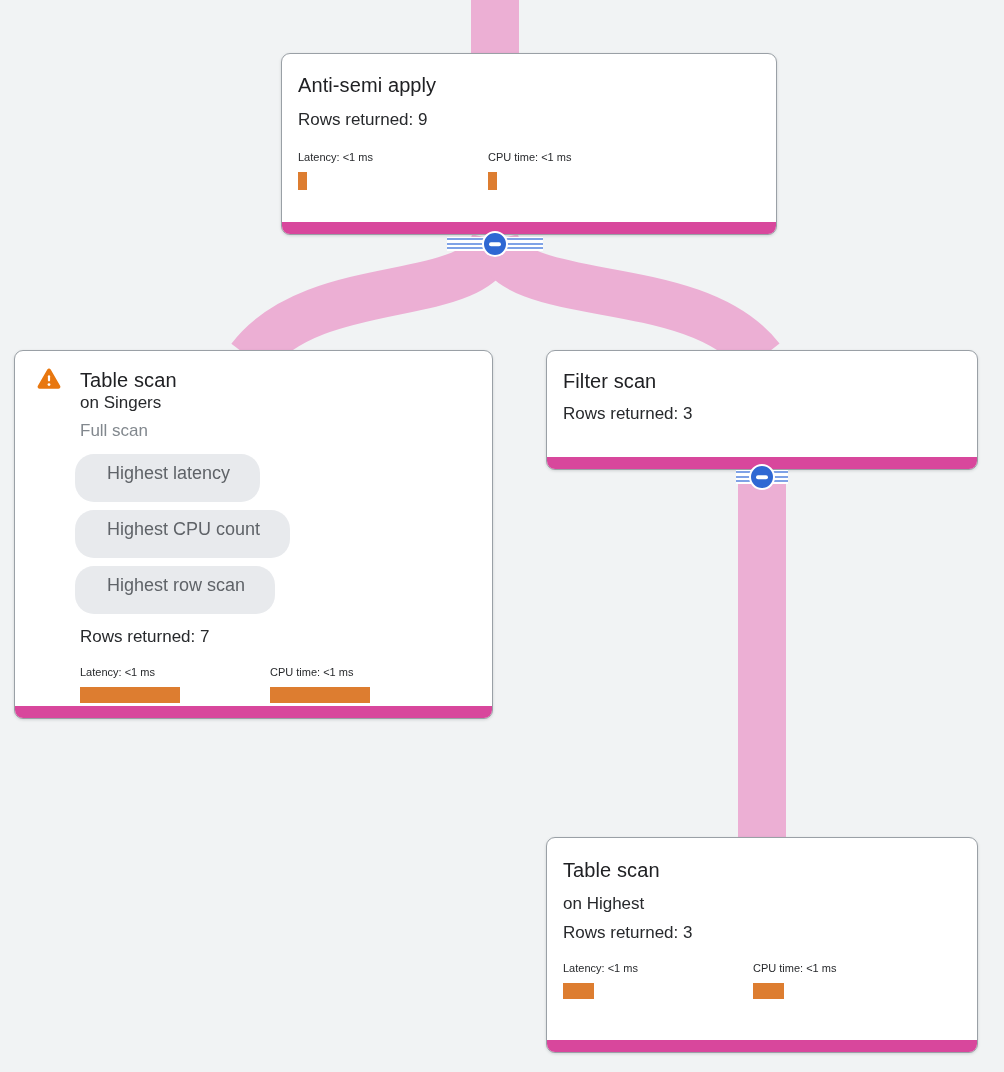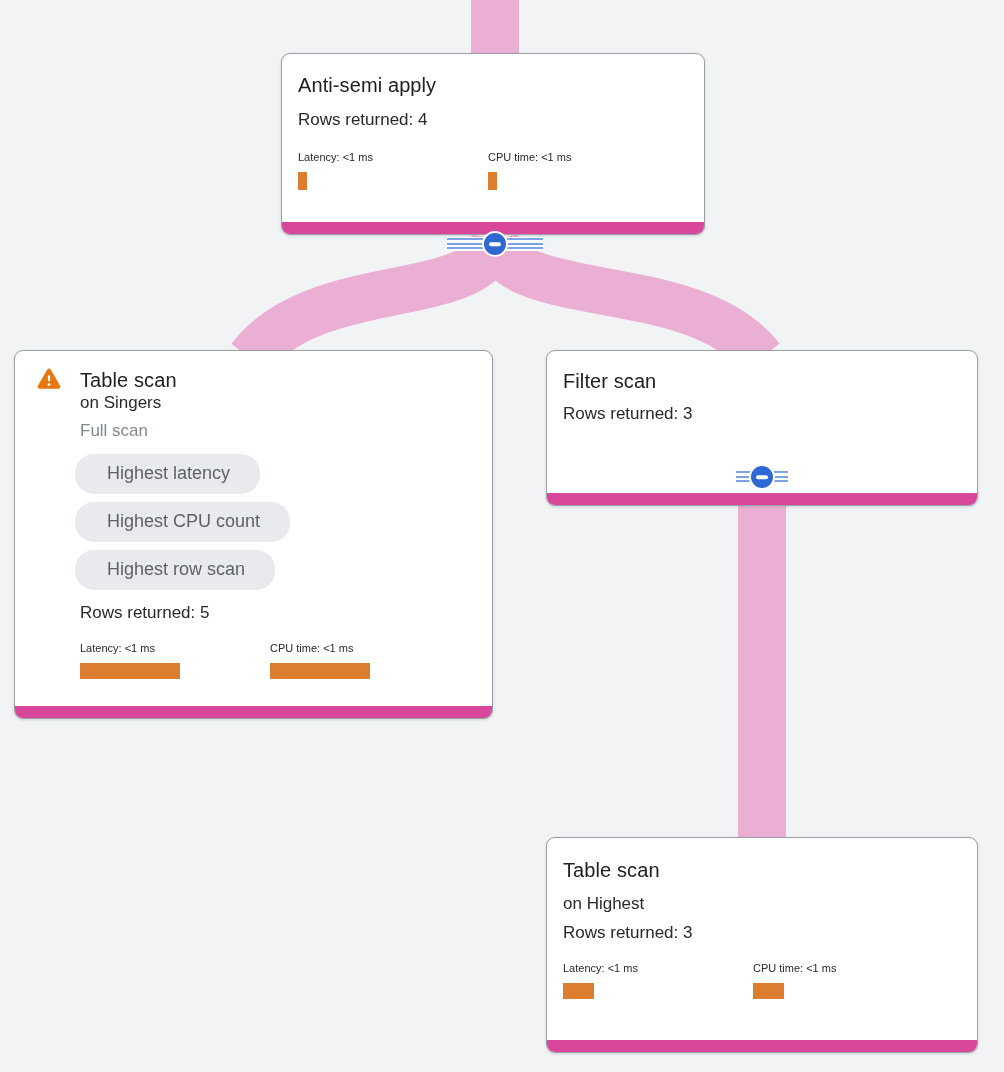--- a/index.html
+++ b/index.html
@@ -20,21 +20,21 @@
     position:absolute;left:0;right:0;bottom:0;height:12px;background:#d8479c;
   }
   .card-title{
     font-size:20px;font-weight:500;letter-spacing:.1px;color:#202124;line-height:24px;
   }
   .card-line{font-size:17px;line-height:22px;color:#27292c;}
   .muted{color:#82888e;}
   .warn-icon{position:absolute;left:22px;top:17px;width:24px;height:22px;}
   .badge{
     display:inline-block;background:#e8eaed;color:#5f6368;
-    font-size:18px;line-height:38px;height:40px;border-radius:19px;
+    font-size:18px;line-height:38px;height:48px;border-radius:19px;
     padding:0 30px 0 32px;margin-bottom:8px;
   }
   .badges{display:flex;flex-direction:column;align-items:flex-start;}
   .metrics{display:flex;}
   .metric{width:190px;}
   .metric-label{font-size:11px;line-height:22px;color:#27292c;}
   .metric-bar{height:16px;margin-top:4px;background:#dd7d30;}
   .metric-bar.tall{height:18px;width:9px;}
   
   .collapse-ctl{position:absolute;z-index:3;height:14px;}
@@ -64,23 +64,23 @@
 </head>
 <body>
 
 <svg class="links" width="1004" height="1072">
   <rect x="471" y="0" width="48" height="60" fill="#ecafd4"></rect>
   <path d="M 495 240 C 478 308, 316 272, 250 358" fill="none" stroke="#ecafd4" stroke-width="47"></path>
   <path d="M 495 240 C 512 308, 694 272, 761 358" fill="none" stroke="#ecafd4" stroke-width="47"></path>
   <rect x="738" y="466" width="48" height="376" fill="#ecafd4"></rect>
 </svg>
 
-<div class="node-card" style="left:281px;top:53px;width:424px;height:182px;padding:19px 16px 0 16px;">
+<div class="node-card" style="left:281px;top:53px;width:496px;height:182px;padding:19px 16px 0 16px;">
   <div class="card-title">Anti-semi apply</div>
-  <div class="card-line" style="margin-top:12px;">Rows returned: 4</div>
+  <div class="card-line" style="margin-top:12px;">Rows returned: 9</div>
   <div class="metrics" style="margin-top:15px;">
     <div class="metric">
       <div class="metric-label">Latency: &lt;1 ms</div>
       <div class="metric-bar tall" style="width: 9px;"></div>
     </div>
     <div class="metric">
       <div class="metric-label">CPU time: &lt;1 ms</div>
       <div class="metric-bar tall" style="width: 9px;"></div>
     </div>
   </div>
@@ -94,35 +94,35 @@
     <circle cx="12" cy="16.6" r="1.4" fill="#ffffff"></circle>
   </svg>
   <div class="card-title">Table scan</div>
   <div class="card-line" style="">on Singers</div>
   <div class="card-line muted" style="margin-top:6px;">Full scan</div>
   <div class="badges" style="margin-top:12px;margin-left:-5px;">
     <span class="badge">Highest latency</span>
     <span class="badge">Highest CPU count</span>
     <span class="badge">Highest row scan</span>
   </div>
-  <div class="card-line" style="margin-top:4px;">Rows returned: 5</div>
+  <div class="card-line" style="margin-top:4px;">Rows returned: 7</div>
   <div class="metrics" style="margin-top:13px;">
     <div class="metric">
       <div class="metric-label">Latency: &lt;1 ms</div>
       <div class="metric-bar" style="width: 100px;"></div>
     </div>
     <div class="metric">
       <div class="metric-label">CPU time: &lt;1 ms</div>
       <div class="metric-bar" style="width: 100px;"></div>
     </div>
   </div>
   <div class="accent-bar"></div>
 </div>
 
-<div class="node-card" style="left:546px;top:350px;width:432px;height:156px;padding:18px 16px 0 16px;">
+<div class="node-card" style="left:546px;top:350px;width:432px;height:120px;padding:18px 16px 0 16px;">
   <div class="card-title">Filter scan</div>
   <div class="card-line" style="margin-top:10px;">Rows returned: 3</div>
   <div class="accent-bar"></div>
 </div>
 
 <div class="node-card" style="left:546px;top:837px;width:432px;height:216px;padding:20px 16px 0 16px;">
   <div class="card-title">Table scan</div>
   <div class="card-line" style="margin-top:11px;">on Highest</div>
   <div class="card-line" style="margin-top:7px;">Rows returned: 3</div>
   <div class="metrics" style="margin-top:13px;">

